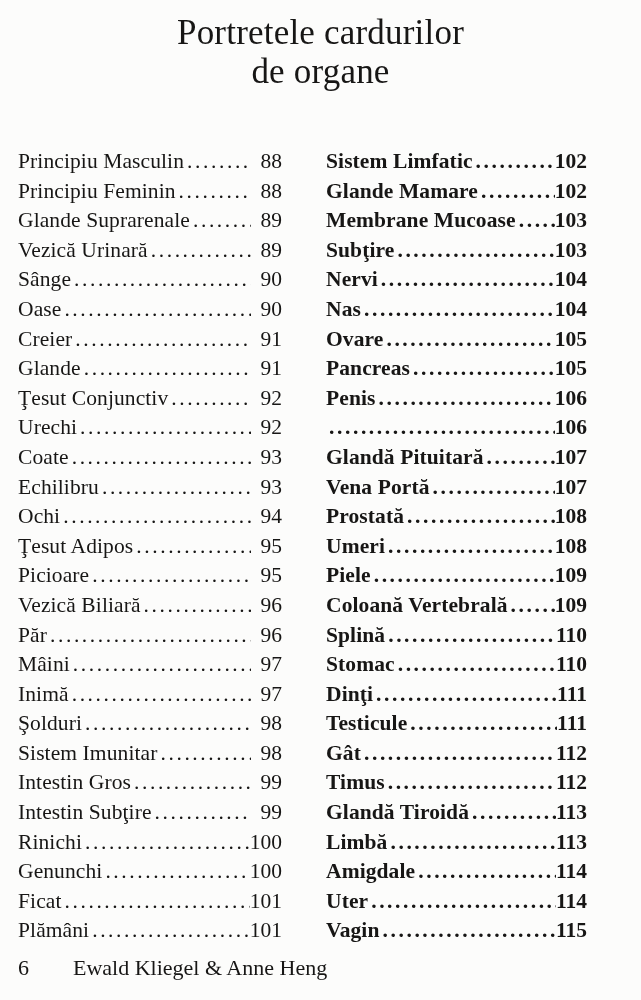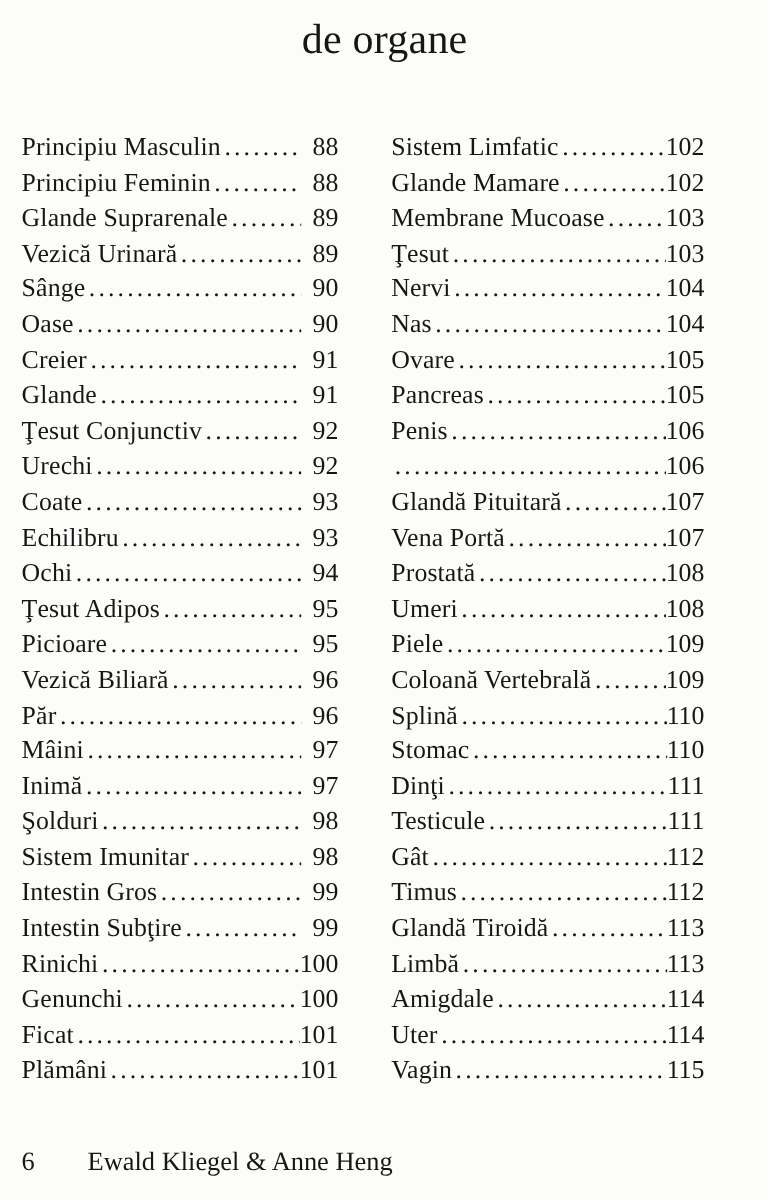--- a/index.html
+++ b/index.html
@@ -30,21 +30,21 @@
     display: flex;
     padding-left: 18px;
     gap: 44px;
     margin-top: 56px;
   }
   .col {
     display: flex;
     flex-direction: column;
   }
   .col-left  { width: 264px; }
-  .col-right { width: 261px; }
+  .col-right { width: 261px; font-weight: bold; }
   .row {
     display: flex;
     align-items: baseline;
     line-height: 29.6px;
     height: 29.6px;
     font-size: 21.5px;
     white-space: nowrap;
   }
   .label {
     flex: 0 0 auto;
@@ -75,20 +75,21 @@
     gap: 44px;
     font-size: 22px;
     line-height: 30px;
   }
 </style>
 </head>
 <body>
 
 <div class="page">
   <div class="title">
+    <div>Portretele cardurilor</div>
     <div>de organe</div>
   </div>
 
   <div class="toc">
     <div class="col col-left" id="col-left">
   <div class="row">
     <span class="label">Principiu Masculin</span>
     <span class="dots"></span>
     <span class="num">88</span>
   </div>
@@ -262,21 +263,21 @@
     <span class="num">102</span>
   </div>
 
   <div class="row">
     <span class="label">Membrane Mucoase</span>
     <span class="dots"></span>
     <span class="num">103</span>
   </div>
 
   <div class="row">
-    <span class="label">Ţesut</span>
+    <span class="label">Subţire</span>
     <span class="dots"></span>
     <span class="num">103</span>
   </div>
 
   <div class="row">
     <span class="label">Nervi</span>
     <span class="dots"></span>
     <span class="num">104</span>
   </div>
 

